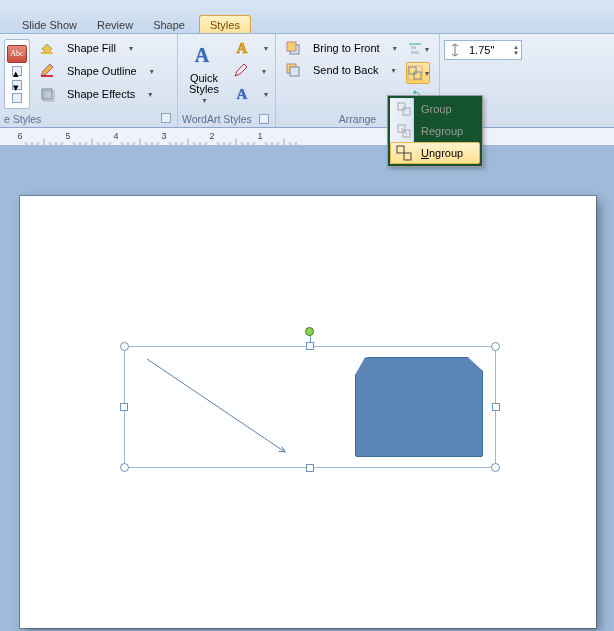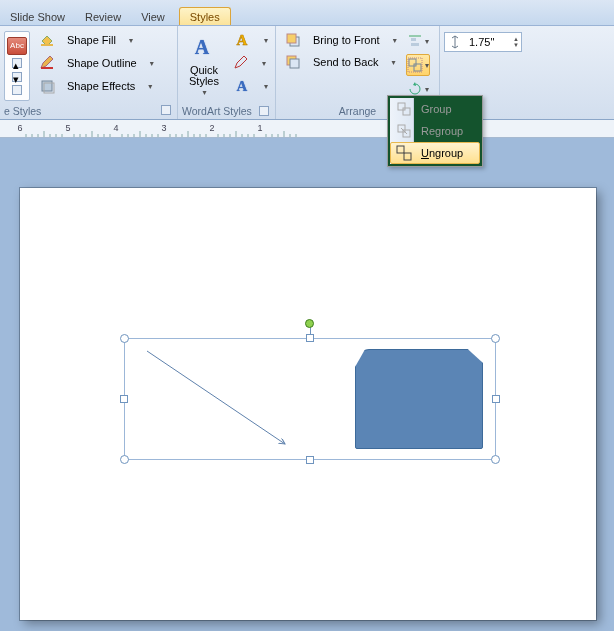--- a/index.html
+++ b/index.html
@@ -9,26 +9,26 @@
     font-size: 11px;
     background: #9fbada;
     width: 614px;
     height: 631px;
     overflow: hidden;
     position: relative;
   }
 
   
   .tabstrip {
-    height: 26px;
+    height: 34px;
     background: linear-gradient(#dbe6f4, #c5d8ee);
     border-bottom: 1px solid #9ab3d5;
     display: flex;
     align-items: flex-end;
-    padding-left: 0;
+    padding-left: 12px;
   }
   .tab {
     padding: 3px 10px 2px;
     color: #3b3b3b;
     cursor: default;
   }
   .tab.context {
     background: linear-gradient(#fef3c7, #fbe39b);
     border: 1px solid #dca53b;
     border-bottom: none;
@@ -83,20 +83,21 @@
   }
   .bigbtn .ico-lg { width: 28px; height: 28px; }
 
   .shape-gallery {
     width: 26px; height: 70px;
     border: 1px solid #a9bdd6;
     background: #fdfdfe;
     border-radius: 2px;
     display: flex; flex-direction: column; align-items: center; justify-content: space-around;
     padding: 3px 0;
+    font-family: Liberation Serif, serif;
   }
   .abc-chip {
     width: 20px; height: 18px;
     background: linear-gradient(#e48b7c, #c94d3a);
     border: 1px solid #9c3b2d;
     border-radius: 2px;
     color: #fff; font-size: 8px;
     display: flex; align-items: center; justify-content: center;
   }
   .mini-row { display: flex; gap: 1px; }
@@ -256,21 +257,21 @@
     border-radius: 14px 14px 2px 2px;
     clip-path: polygon(0 18%, 8% 0, 88% 0, 100% 14%, 100% 100%, 0 100%);
   }
 </style>
 </head>
 <body>
 
 <div class="tabstrip">
   <div class="tab">Slide Show</div>
   <div class="tab">Review</div>
-  <div class="tab">View</div>
+  <div class="tab">Shape</div>
   <div class="tab context">Styles</div>
 </div>
 
 <div class="ribbon">
 
   <div class="group" style="width:178px">
     <div class="group-body">
       <div class="stack" style="justify-content:center">
         <div class="shape-gallery">
           <div class="abc-chip">Abc</div>

